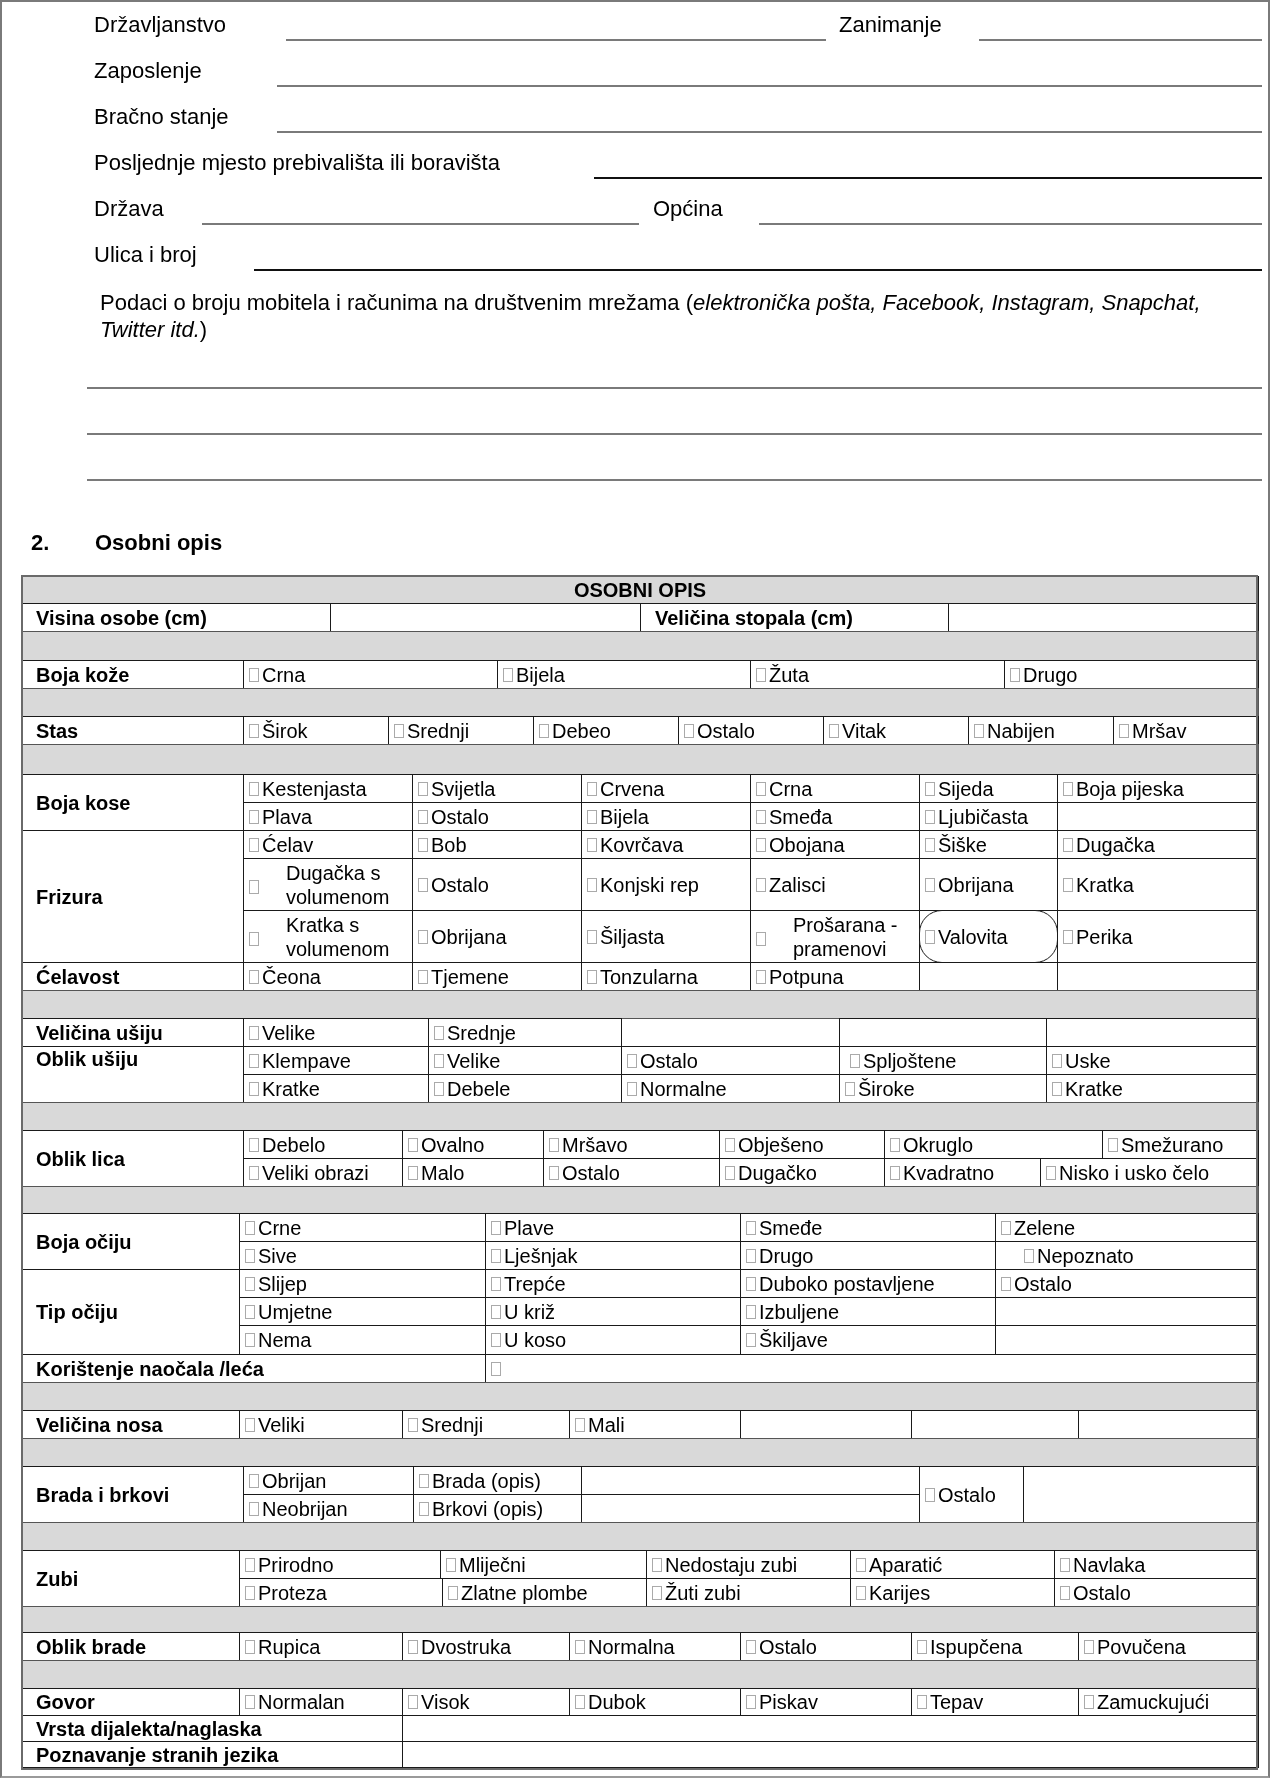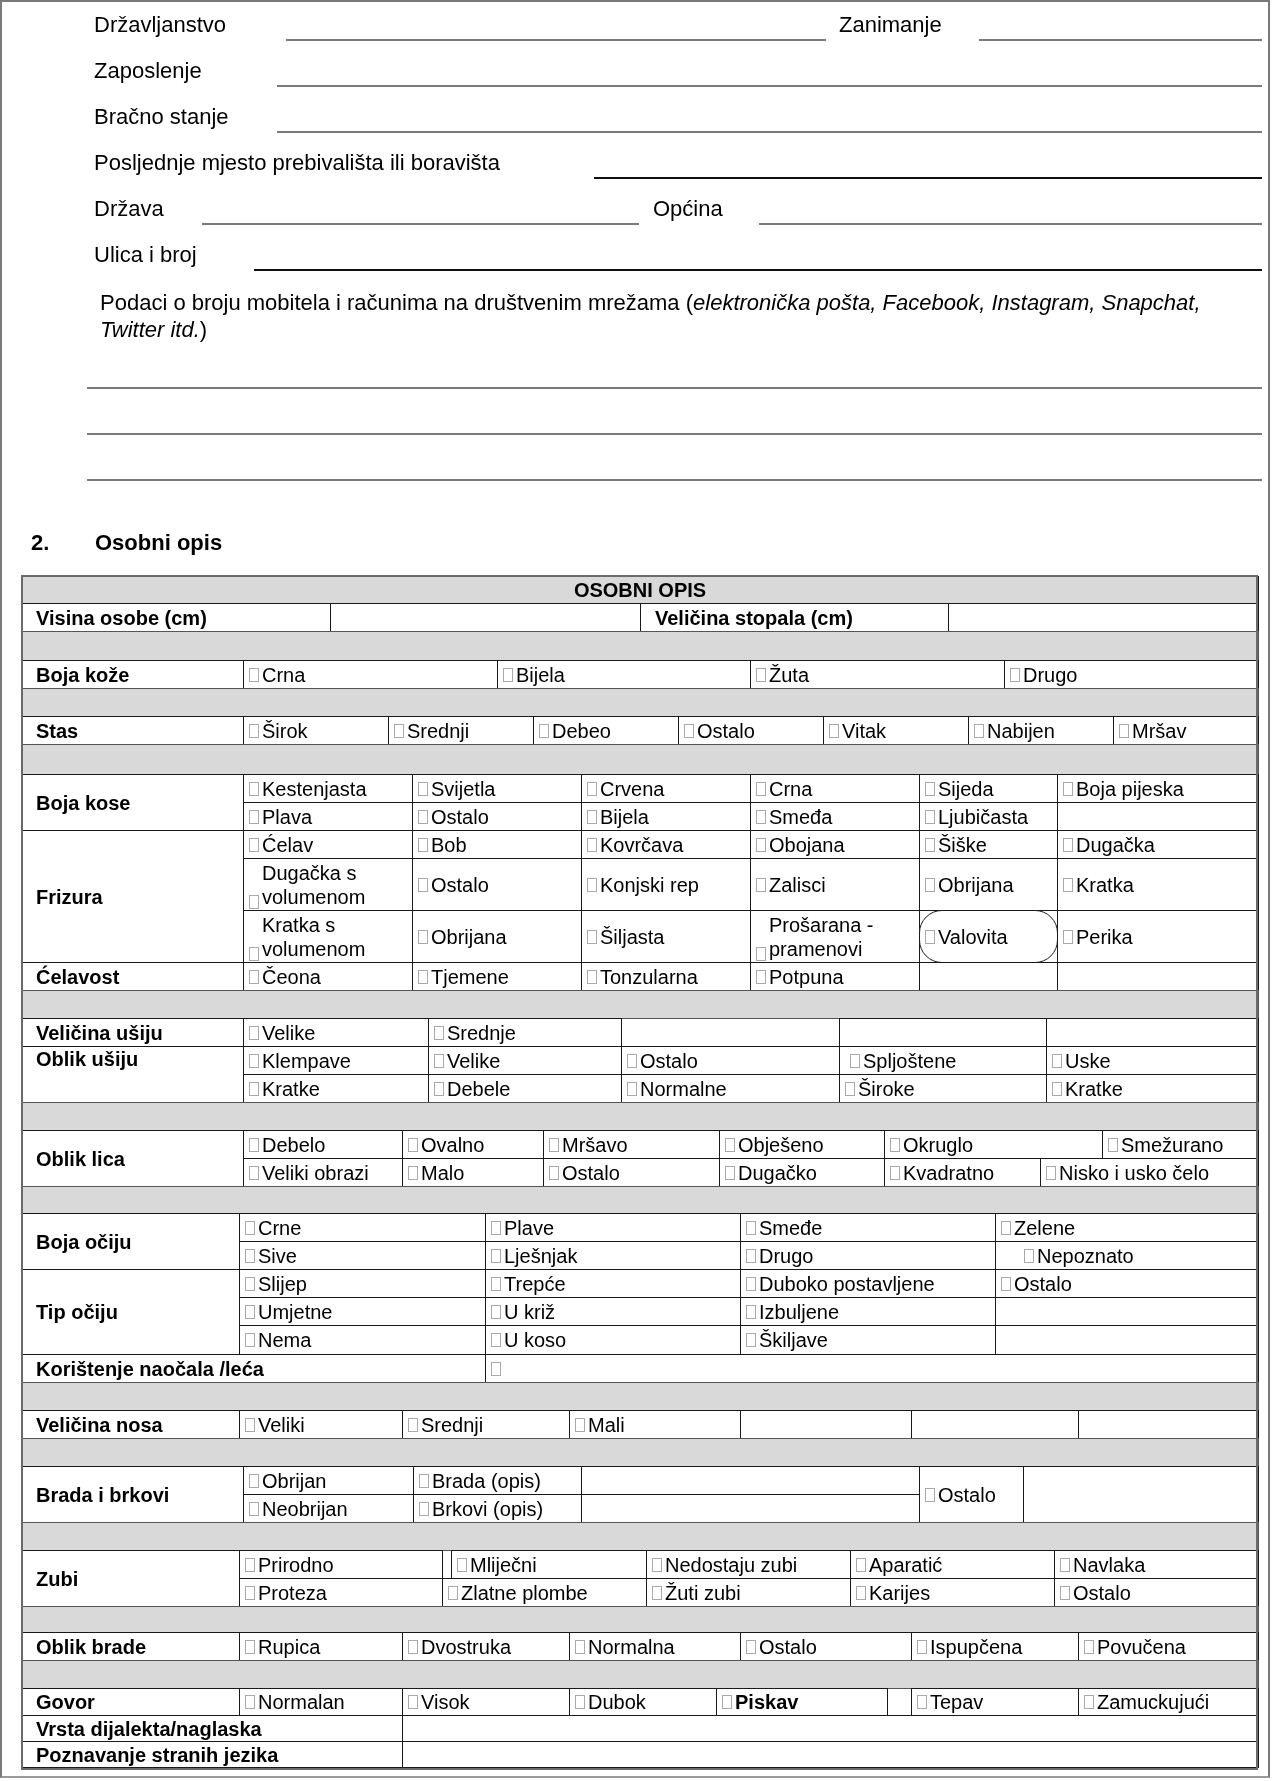--- a/index.html
+++ b/index.html
@@ -17,21 +17,21 @@
   .section-title { position:absolute; left:95px; top:530px; font-size:22px; font-weight:bold; }
   .cell { position:absolute; box-sizing:border-box; border:1px solid #1a1a1a;
           font-size:20px; line-height:24px; display:flex; align-items:center;
           padding-left:5px; white-space:nowrap; background:#fff; }
   .cell.gray { background:#d9d9d9; border-color:#555; }
   .cell.head { background:#d9d9d9; justify-content:center; font-weight:bold; padding-left:0; }
   .cell.rowlbl { font-weight:bold; padding-left:14px; }
   .cell.top { align-items:flex-start; }
   .cb { display:inline-block; width:10px; height:14px; border:1px solid #aaa; margin-right:3px; flex:none; vertical-align:-1px; box-sizing:border-box;}
   .opt { display:flex; align-items:center; }
-  .opt-wrap { display:flex; align-items:flex-end; }
+  .opt-wrap { display:flex; align-items:center;gap:24px; }
   .opt-wrap .cb { margin-top:5px; }
   .outer { position:absolute; left:21px; top:575px; width:1237px; height:1195px;
            border:2px solid #6a6a6a; box-sizing:border-box; pointer-events:none; }
 </style>
 </head>
 <body>
 
 <div class="page-frame"></div>
 
 <span class="lbl" style="left:94px;top:12px;">Državljanstvo</span>
@@ -681,21 +681,21 @@
     </div>
     <div class="cell " style="left: 1023px; top: 1466px; width: 236px; height: 57px;"></div>
     <div class="cell gray" style="left: 21px; top: 1522px; width: 1238px; height: 29px;"></div>
     <div class="cell rowlbl" style="left: 21px; top: 1550px; width: 219px; height: 57px;">Zubi</div>
     <div class="cell " style="left: 239px; top: 1550px; width: 204px; height: 29px;">
       <span class="opt">
         <span class="cb"></span>
         <span>Prirodno</span>
       </span>
     </div>
-    <div class="cell " style="left: 451px; top: 1550px; width: 207px; height: 29px;">
+    <div class="cell " style="left: 440px; top: 1550px; width: 207px; height: 29px;">
       <span class="opt">
         <span class="cb"></span>
         <span>Mliječni</span>
       </span>
     </div>
     <div class="cell " style="left: 646px; top: 1550px; width: 205px; height: 29px;">
       <span class="opt">
         <span class="cb"></span>
         <span>Nedostaju zubi</span>
       </span>
@@ -793,21 +793,21 @@
         <span class="cb"></span>
         <span>Visok</span>
       </span>
     </div>
     <div class="cell " style="left: 569px; top: 1688px; width: 172px; height: 28px;">
       <span class="opt">
         <span class="cb"></span>
         <span>Dubok</span>
       </span>
     </div>
-    <div class="cell " style="left: 716px; top: 1688px; width: 172px; height: 28px; font-weight: bold;">
+    <div class="cell " style="left: 740px; top: 1688px; width: 172px; height: 28px;">
       <span class="opt">
         <span class="cb"></span>
         <span>Piskav</span>
       </span>
     </div>
     <div class="cell " style="left: 911px; top: 1688px; width: 168px; height: 28px;">
       <span class="opt">
         <span class="cb"></span>
         <span>Tepav</span>
       </span>

